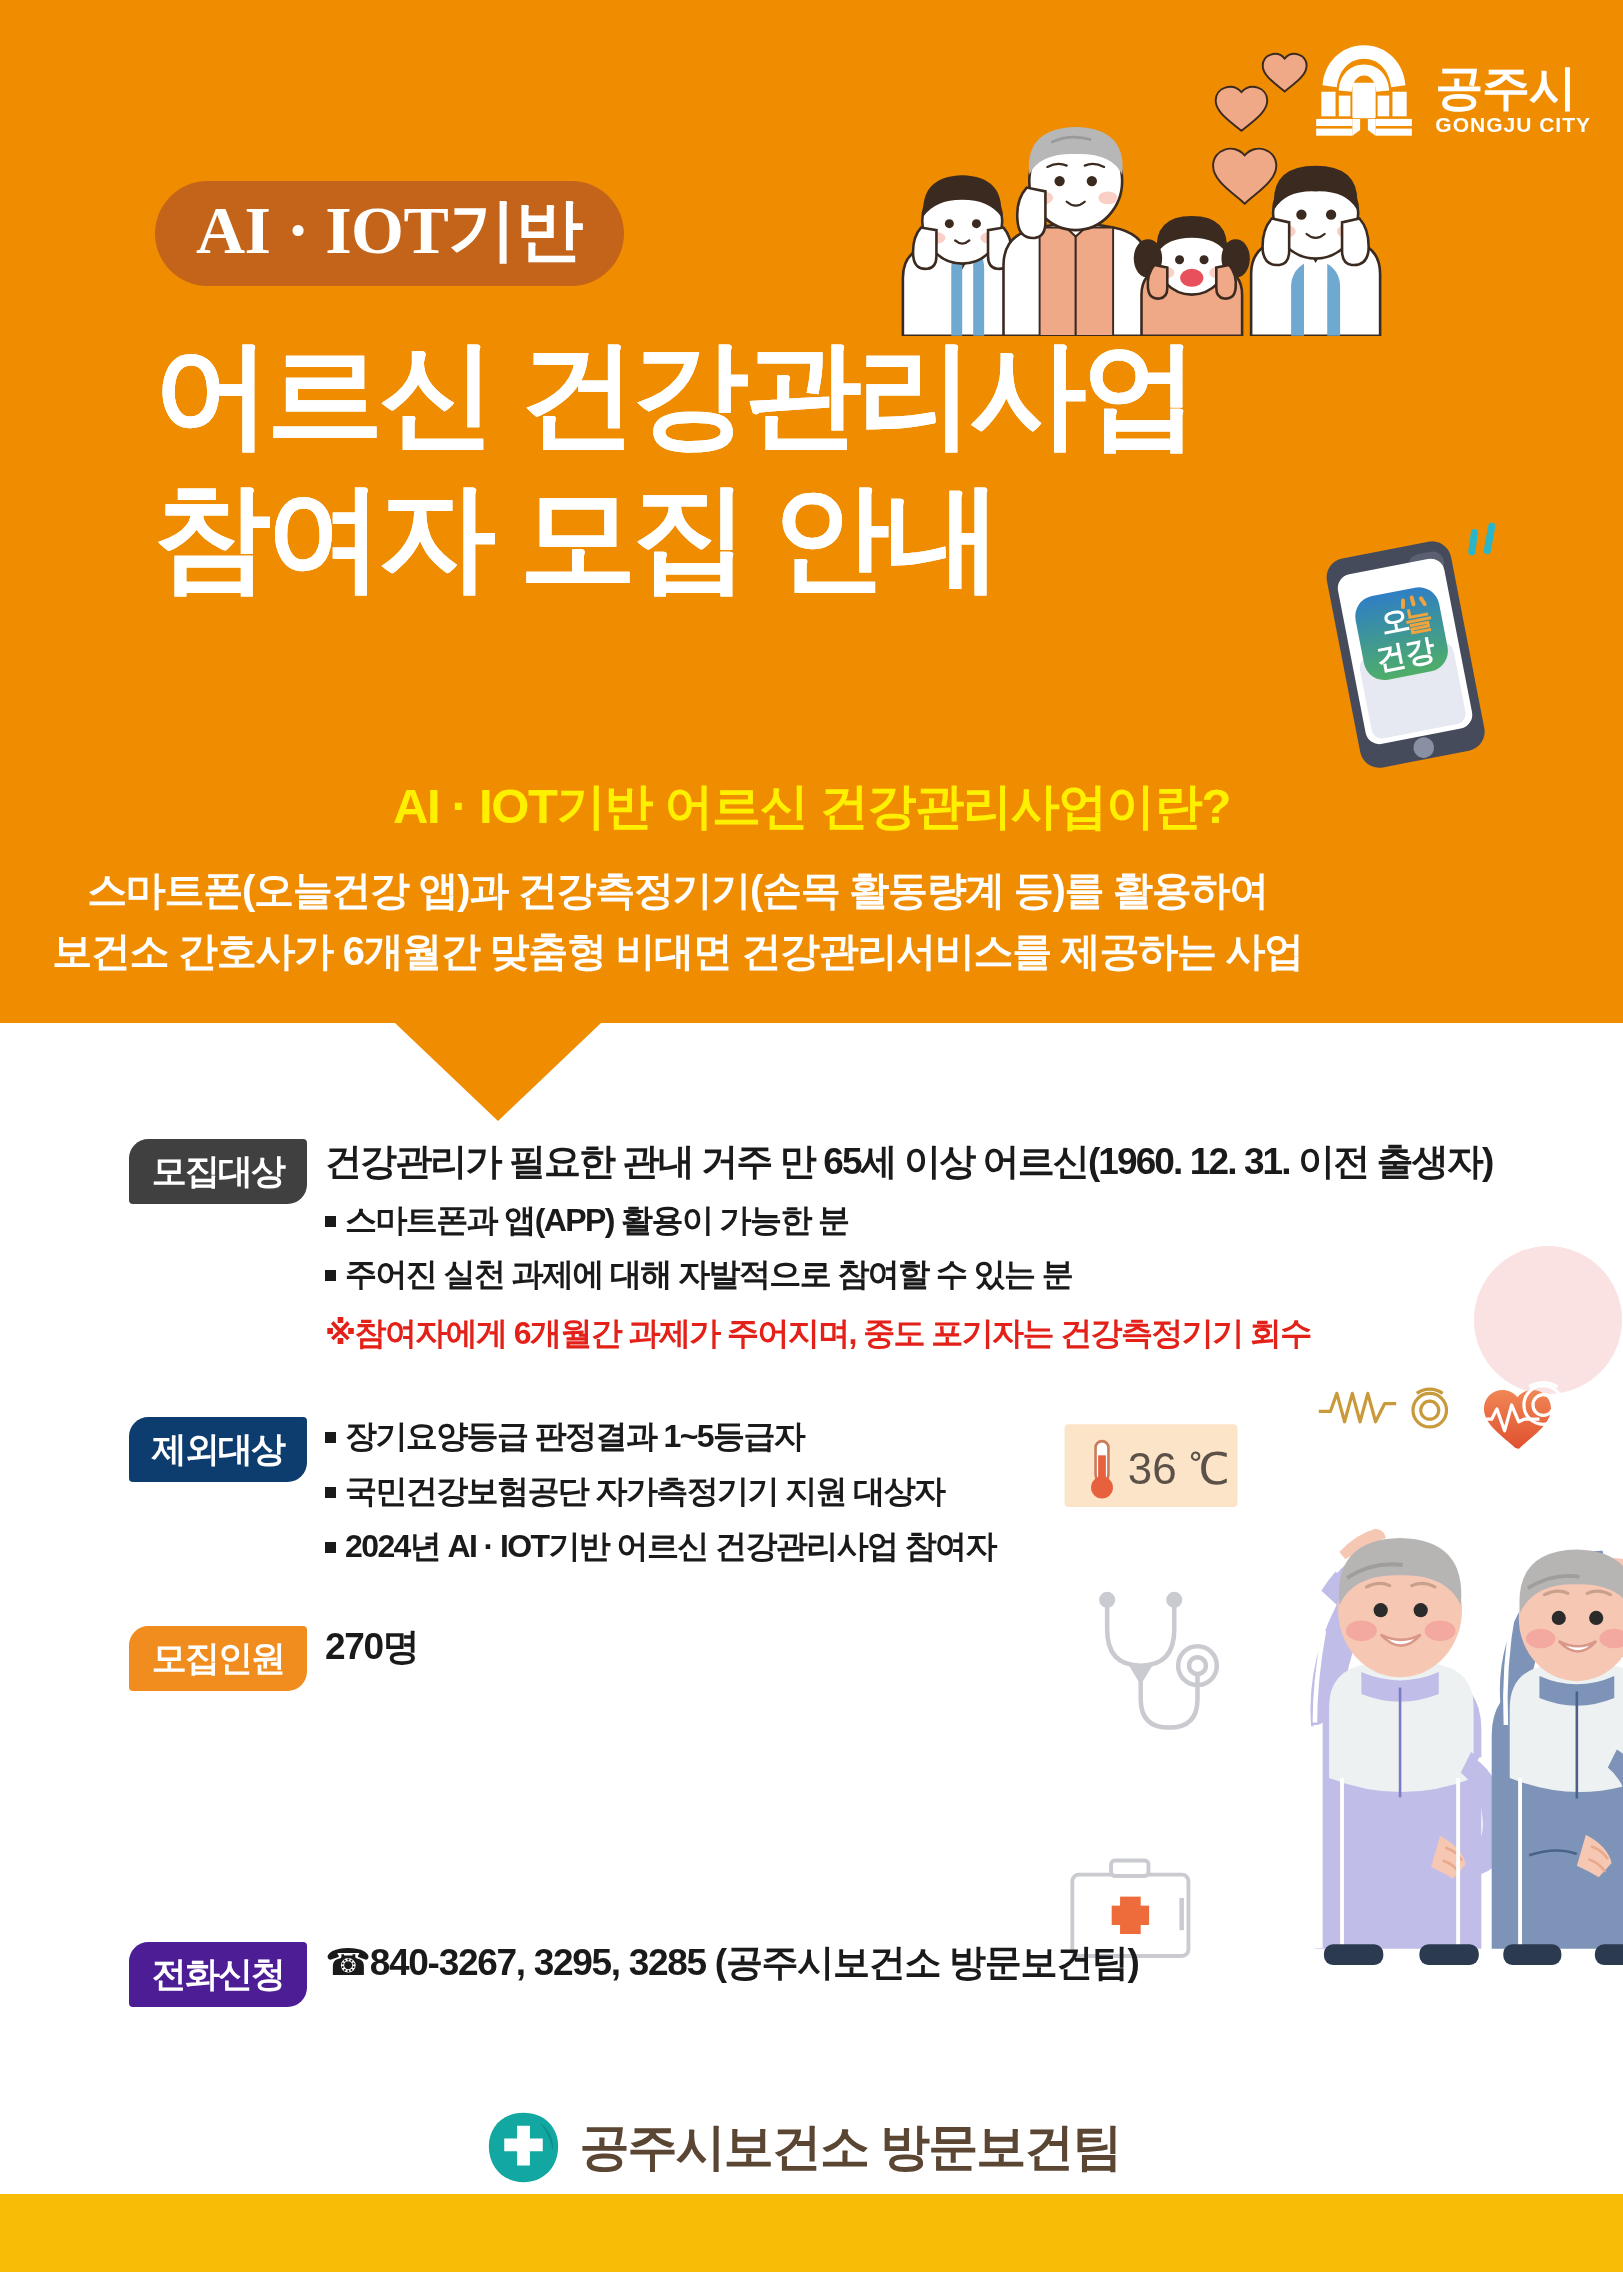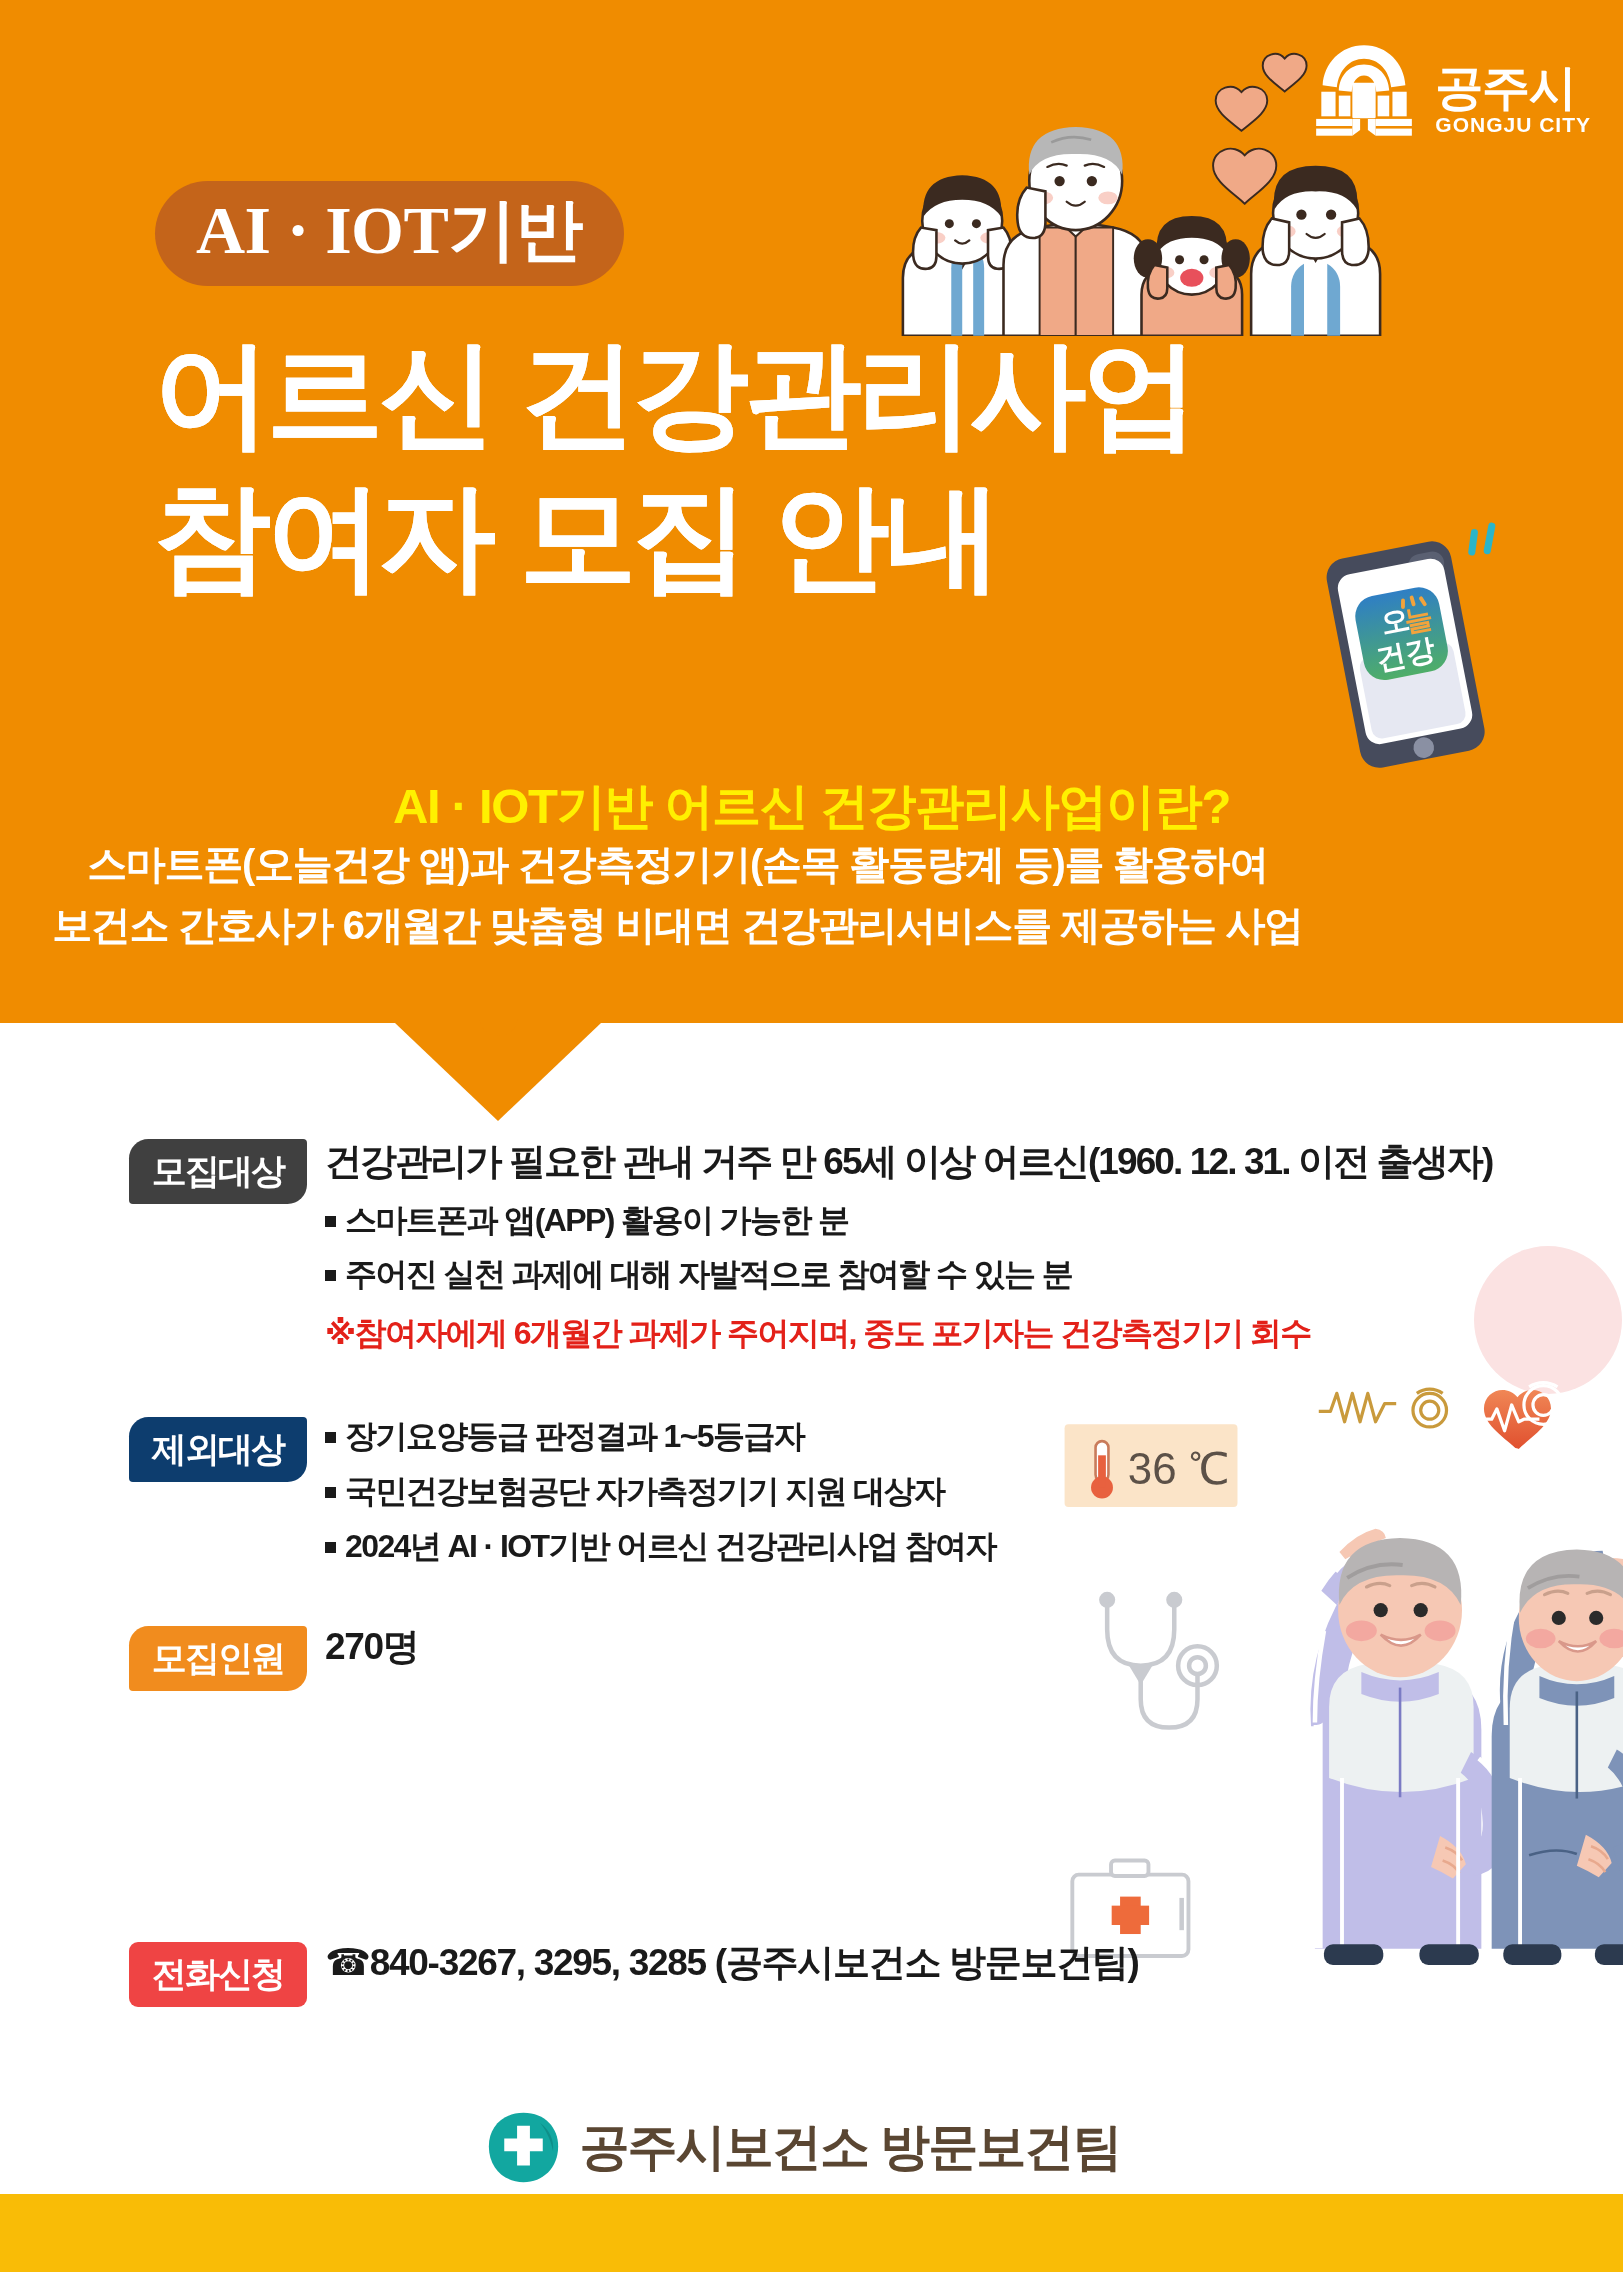--- a/index.html
+++ b/index.html
@@ -82,21 +82,21 @@
   .phone-mock { position:absolute; left:1309px; top:521px; width:194px; height:258px; }
 
   
   .subtitle-q {
     position:absolute; left:0; top:774px; width:1623px;
     text-align:center;
     color:#FFF000; font-size:49px; font-weight:700;
     letter-spacing:-1.3px; white-space:nowrap;
   }
   .subtitle-desc {
-    position:absolute; left:0; top:834px; width:1355px;
+    position:absolute; left:0; top:860px; width:1355px;
     text-align:center;
   }
   .subtitle-desc div {
     color:#ffffff; font-size:40px; font-weight:700;
     letter-spacing:-1.3px; line-height:1.52; white-space:nowrap;
   }
 
   
   .content { position:absolute; left:0; top:1023px; width:1623px; height:1171px; }
 
@@ -118,21 +118,21 @@
     padding:14px 11.6px 15.5px;
     border-radius:19.4px 3.9px 19.4px 3.9px;
     text-align:center;
     white-space:nowrap;
     min-width:178px;
   }
   .badge--recruit   { background:#404040; }
   .badge--exclude   { background:#0D3D6E; }
   .badge--count     { background:#F18C1E; }
   .badge--period    { background:#2BA5E0; }
-  .badge--phone     { background:#ef4444;border-radius:9px; }
+  .badge--phone     { background:#4c1d95; }
 
   .row-body { margin-left:18px; padding-top:1.3px; }
 
   .lead-text {
     color:#1A1A1A; font-size:37px; font-weight:700;
     letter-spacing:-1.9px; line-height:1.2; white-space:nowrap;
   }
   .bullet {
     display:flex; align-items:flex-start; gap:9px;
     margin-top:17px;

